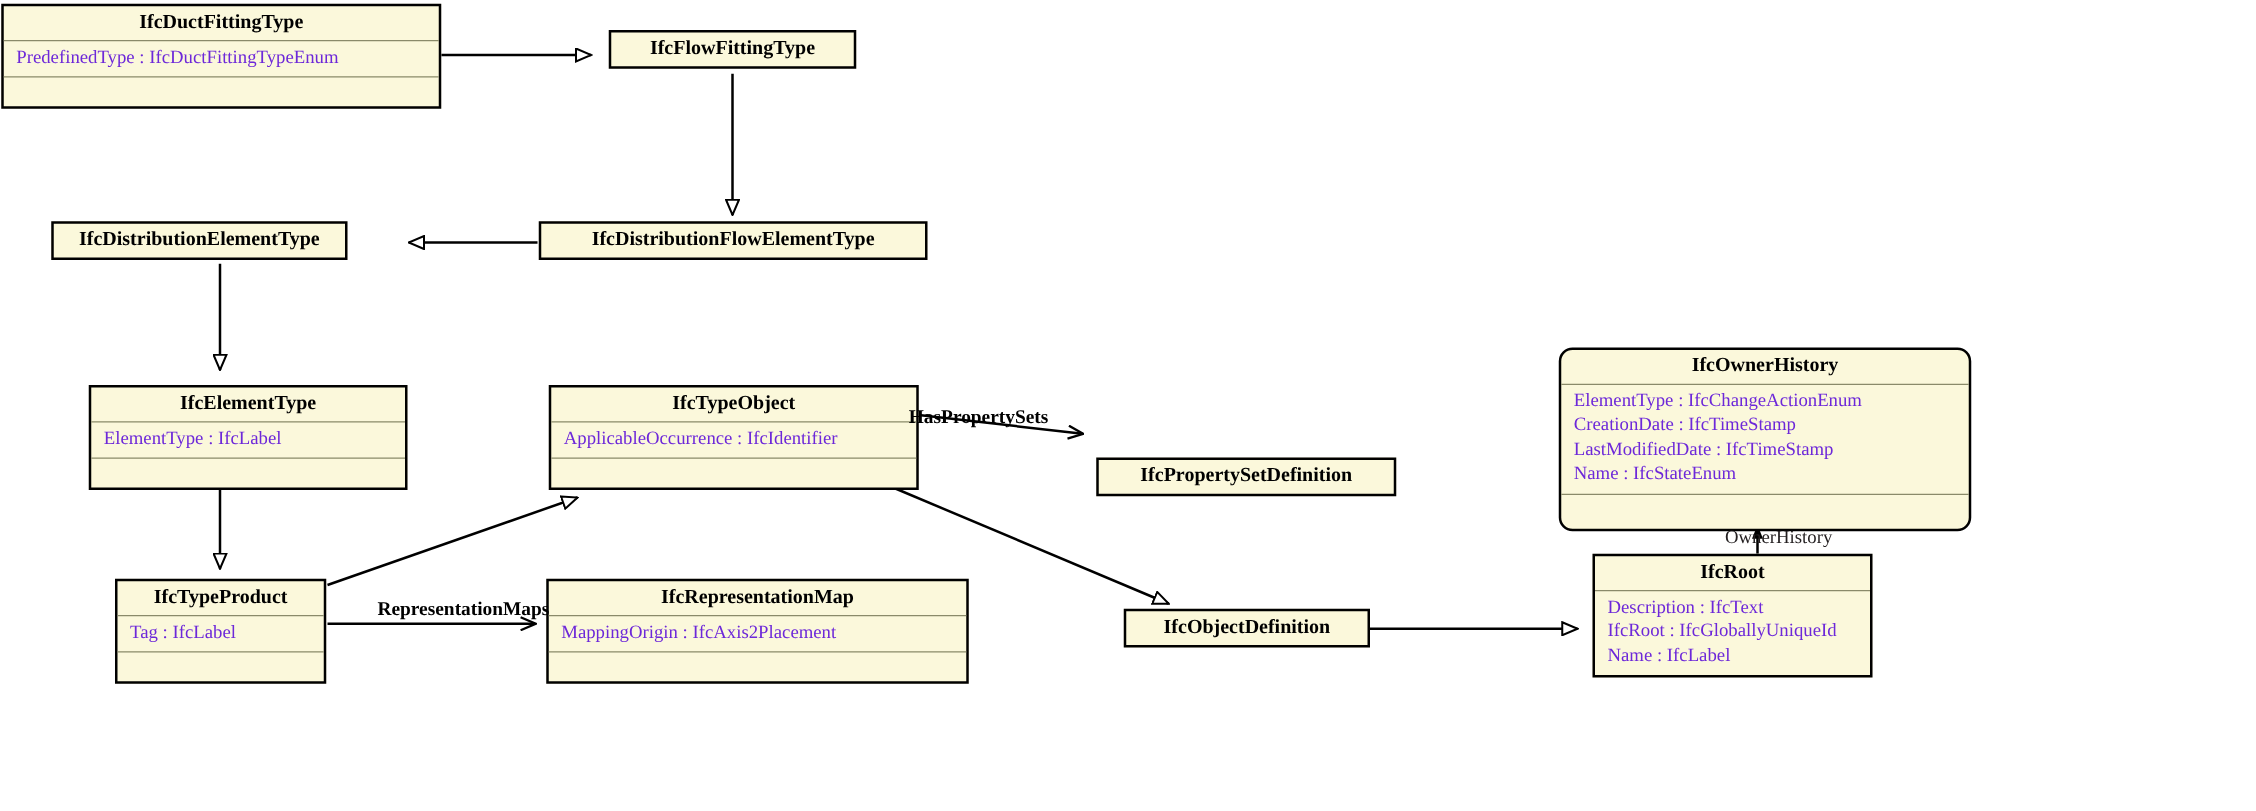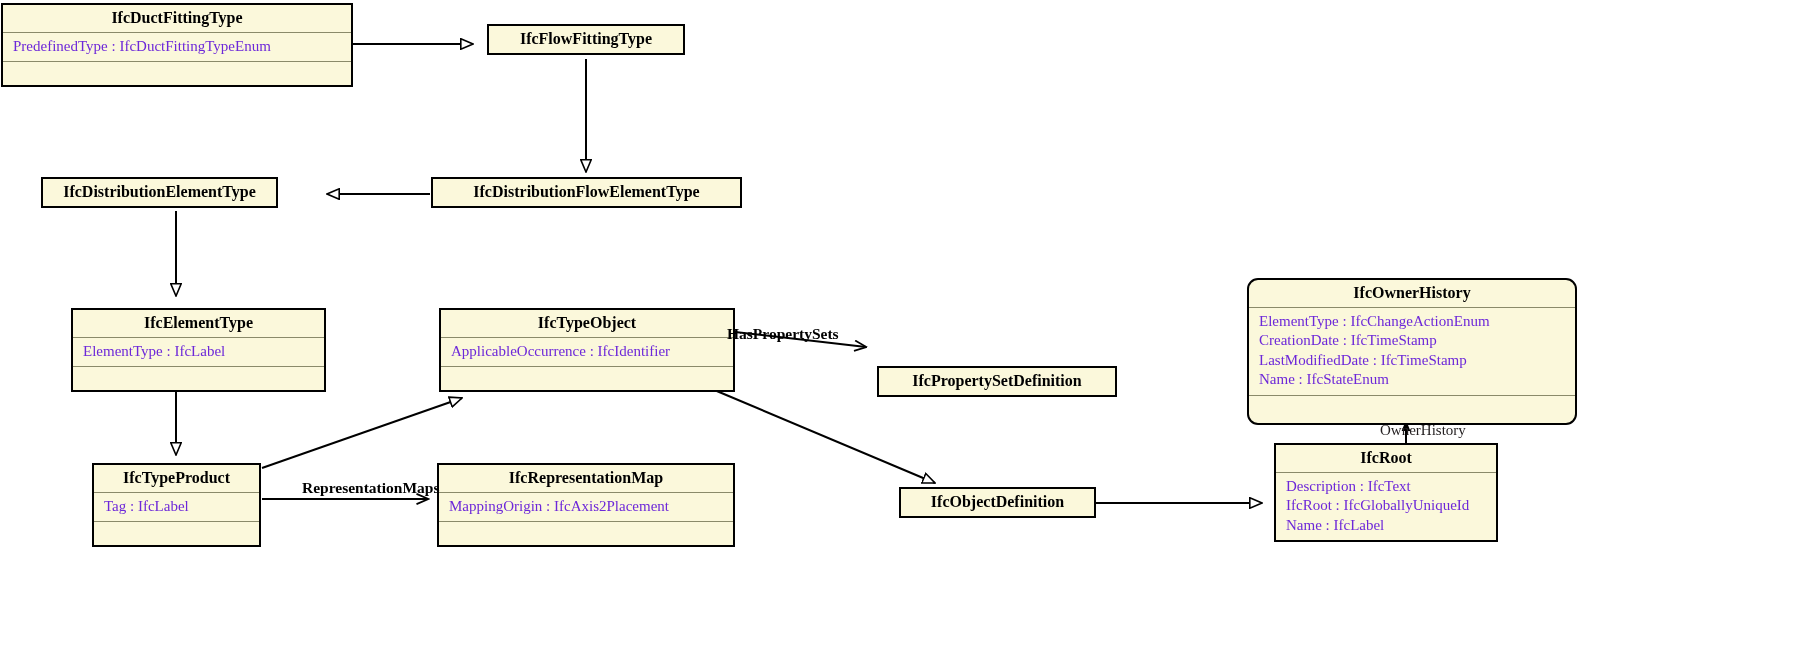--- a/index.html
+++ b/index.html
@@ -167,21 +167,21 @@
   <div class="uml" style="left:92px;top:463px;width:169px;">
     <div class="title">IfcTypeProduct</div>
     <div class="sep"></div>
     <div class="attrs">
       <div>Tag : IfcLabel</div>
     </div>
     <div class="sep"></div>
     <div class="attrs empty"></div>
   </div>
 
-  <div class="uml" style="left:437px;top:463px;width:298px;">
+  <div class="uml" style="left:437px;top:463px;width:338px;">
     <div class="title">IfcRepresentationMap</div>
     <div class="sep"></div>
     <div class="attrs">
       <div>MappingOrigin : IfcAxis2Placement</div>
     </div>
     <div class="sep"></div>
     <div class="attrs empty"></div>
   </div>
 
   <div class="uml" style="left:899px;top:487px;width:197px;">

